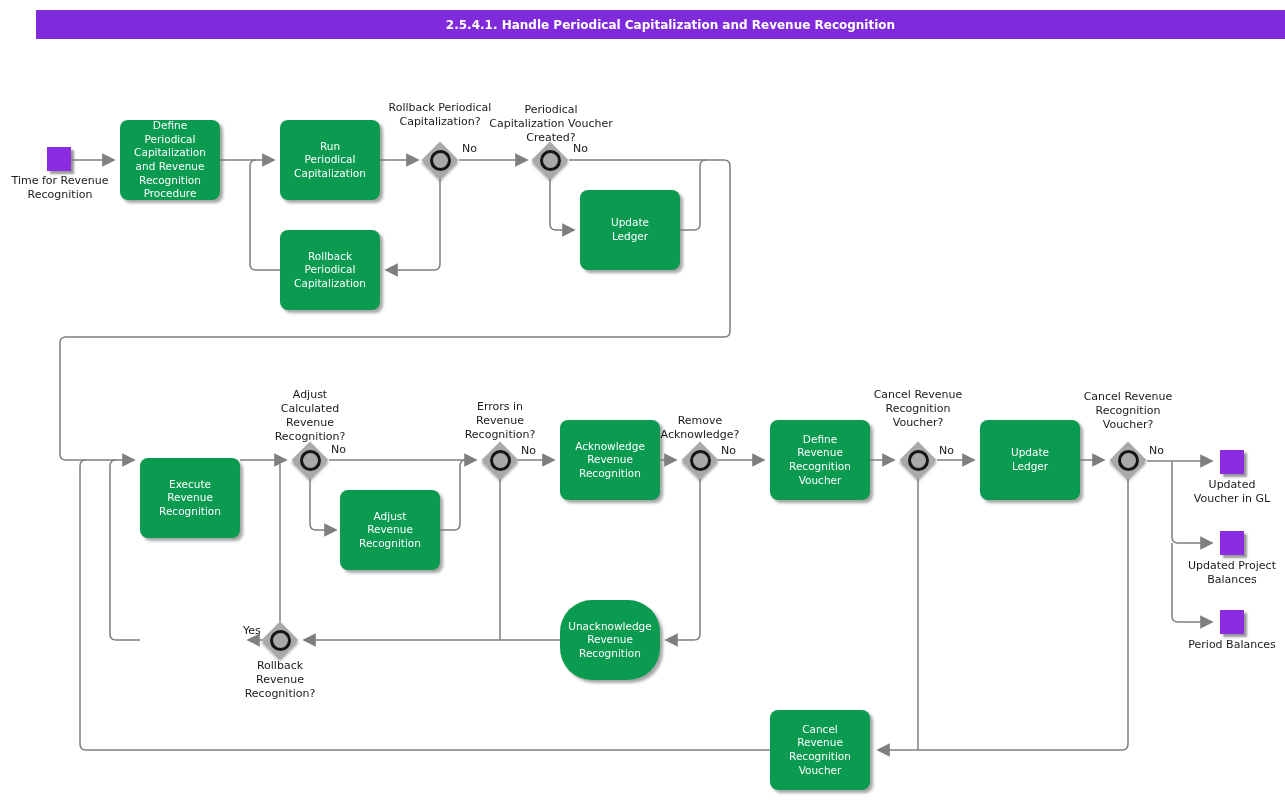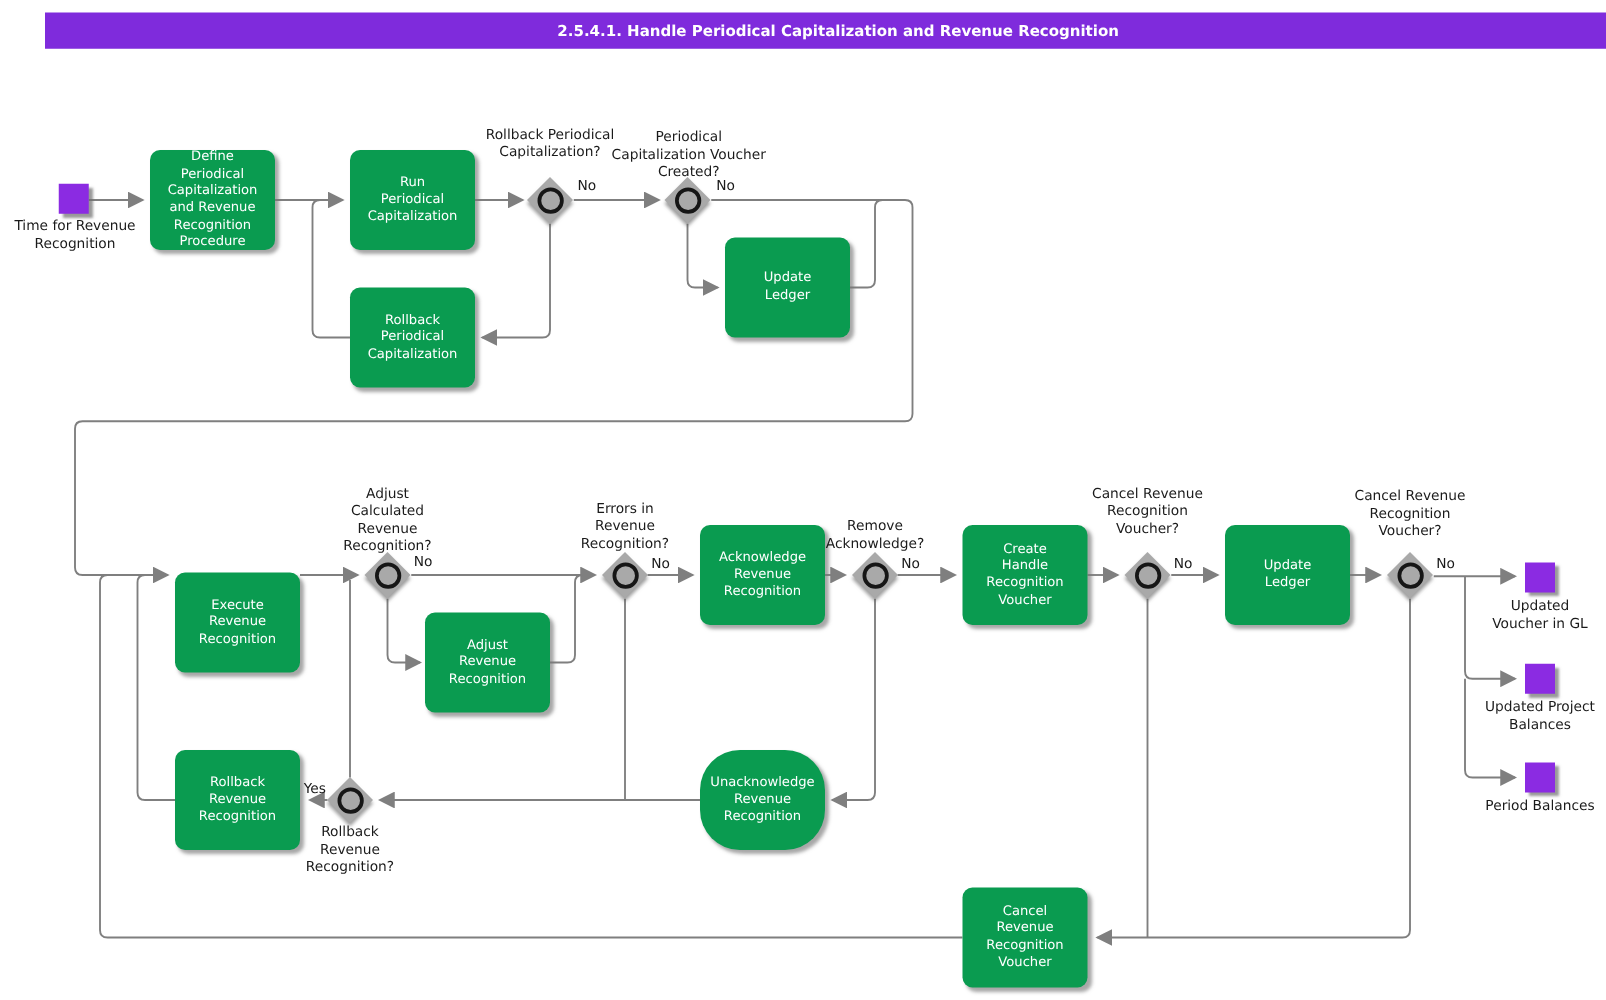--- a/index.html
+++ b/index.html
@@ -77,23 +77,22 @@
   <div class="event" style="left:47px;top:147px;"></div>
   <div class="lbl" style="left:10px;top:174px;width:100px;">Time for Revenue Recognition</div>
 
   <div class="process" style="left:120px;top:120px;">Define Periodical Capitalization and Revenue Recognition Procedure</div>
   <div class="process" style="left:280px;top:120px;">Run Periodical Capitalization</div>
   <div class="process" style="left:580px;top:190px;">Update Ledger</div>
   <div class="process" style="left:280px;top:230px;">Rollback Periodical Capitalization</div>
   <div class="process" style="left:140px;top:420px;margin-top:38px;">Execute Revenue Recognition</div>
   <div class="process" style="left:340px;top:490px;">Adjust Revenue Recognition</div>
   <div class="process" style="left:560px;top:420px;">Acknowledge Revenue Recognition</div>
-  <div class="process" style="left:770px;top:420px;">Create Handle Recognition Voucher</div>
+  <div class="process" style="left:770px;top:420px;">Define Revenue Recognition Voucher</div>
   <div class="process" style="left:980px;top:420px;">Update Ledger</div>
-  <div class="process" style="left:140px;top:600px;">Rollback Revenue Recognition</div>
   <div class="process" style="left:560px;top:600px;border-radius:32px;">Unacknowledge Revenue Recognition</div>
   <div class="process" style="left:770px;top:710px;">Cancel Revenue Recognition Voucher</div>
 
   <div class="gw" style="left:422px;top:142px;">
     <div class="diamond"></div>
     <div class="ring"></div>
   </div>
   <div class="gw" style="left:532px;top:142px;">
     <div class="diamond"></div>
     <div class="ring"></div>

